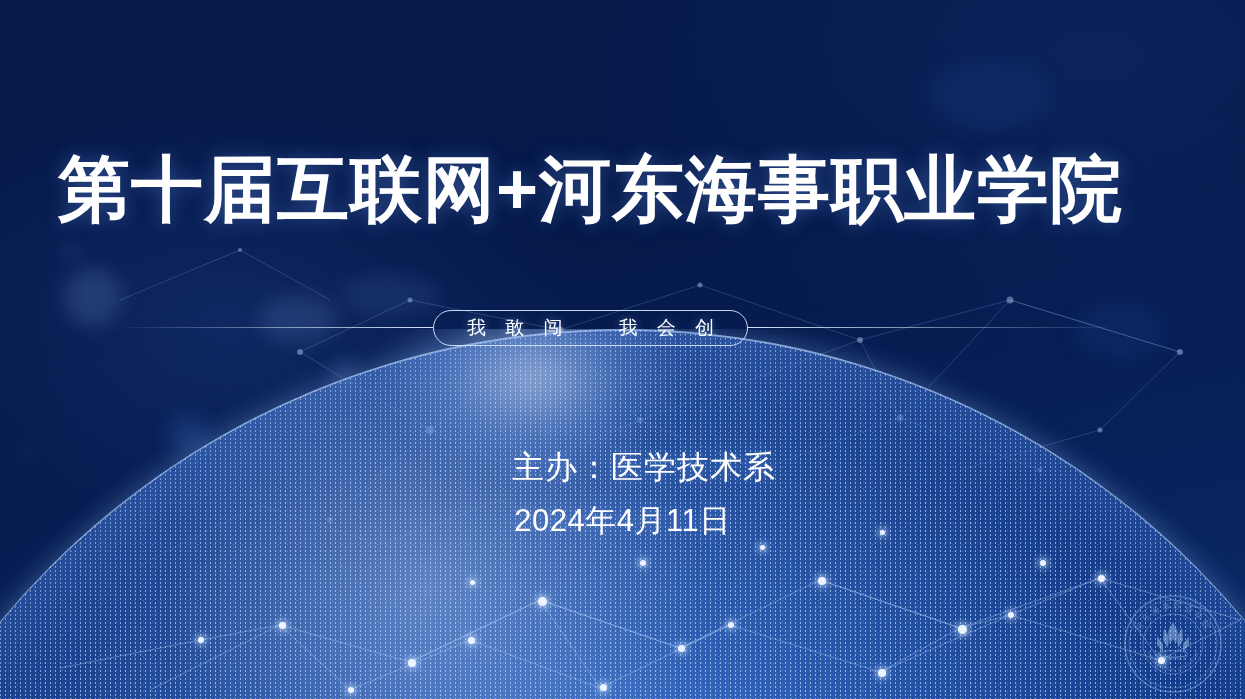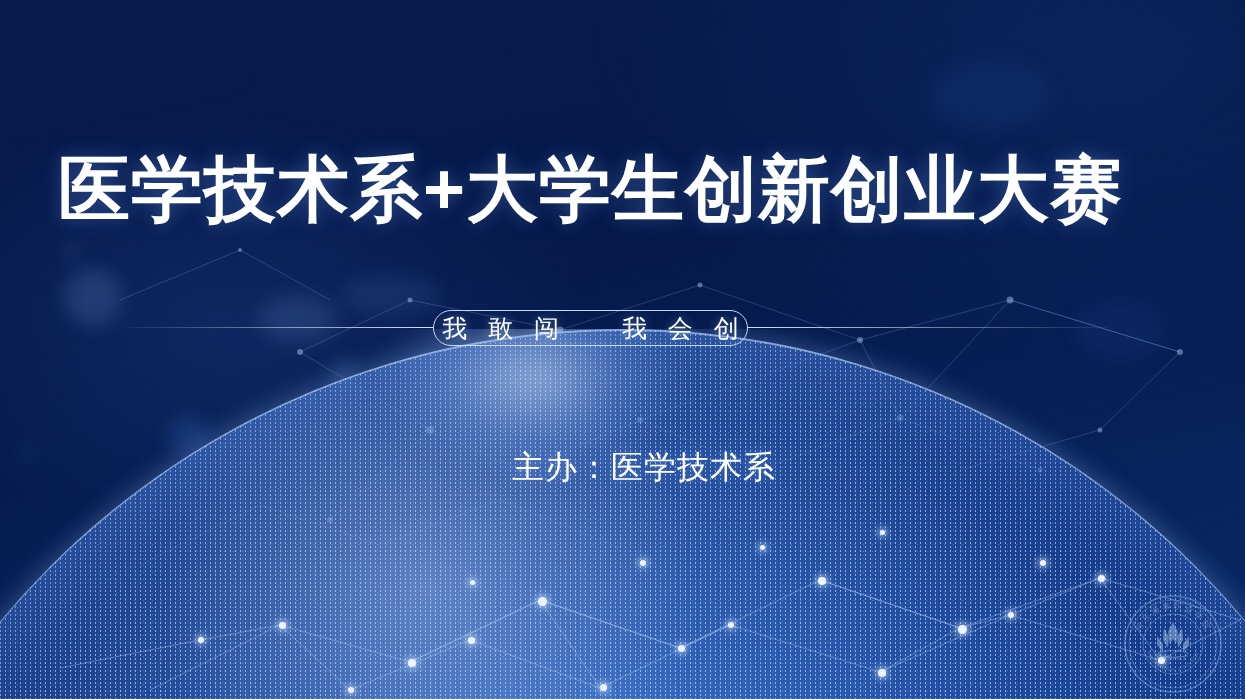--- a/index.html
+++ b/index.html
@@ -148,21 +148,21 @@
     height: 36px;
     box-sizing: border-box;
     border: 1px solid rgba(215,232,255,0.92);
     border-radius: 18px;
     display: flex;
     align-items: center;
     justify-content: center;
   }
   .pill-text {
     color: #ffffff;
-    font-size: 25px;
+    font-size: 19px;
     letter-spacing: 7px;
     text-indent: 7px;
     white-space: pre;
     text-shadow: 0 0 10px rgba(140,185,255,0.5);
   }
 
   .eyebrow {
     position: absolute;
     left: 0;
     right: 0;
@@ -289,32 +289,33 @@
   <div class="spark" style="left:1008px; top:612px; width:6px; height:6px;"></div>
   <div class="spark" style="left:198px; top:637px; width:6px; height:6px;"></div>
   <div class="spark" style="left:600px; top:684px; width:7px; height:7px;"></div>
   <div class="spark" style="left:1158px; top:657px; width:7px; height:7px;"></div>
   <div class="spark" style="left:640px; top:560px; width:6px; height:6px;"></div>
   <div class="spark" style="left:760px; top:545px; width:5px; height:5px;"></div>
   <div class="spark" style="left:880px; top:530px; width:5px; height:5px;"></div>
   <div class="spark" style="left:470px; top:580px; width:5px; height:5px;"></div>
   <div class="spark" style="left:1040px; top:560px; width:6px; height:6px;"></div>
 
-  <div class="title">医学技术系+大学生创新创业大赛</div>
+  <div class="title">第十届互联网+河东海事职业学院</div>
 
   <div class="ribbon">
     <div class="rule left"></div>
     <div class="rule right"></div>
     <div class="pill">
       <span class="pill-text">我 敢 闯    我 会 创</span>
     </div>
   </div>
 
 
   <div class="host">主办：医学技术系</div>
+  <div class="date">2024年4月11日</div>
 
   <div class="seal">
     <svg width="104" height="104" viewBox="0 0 104 104">
       <circle cx="52" cy="52" r="48" fill="none" stroke="#8fb8e8" stroke-width="1.6"></circle>
       <circle cx="52" cy="52" r="44" fill="none" stroke="#8fb8e8" stroke-width="0.8"></circle>
       <circle cx="52" cy="52" r="30" fill="none" stroke="#8fb8e8" stroke-width="0.9"></circle>
       <path id="ringTop" d="M 52 52 m -35 0 a 35 35 0 0 1 70 0" fill="none"></path>
       <path id="ringBot" d="M 52 52 m -27 0 a 27 27 0 0 0 54 0" fill="none"></path>
       <text font-size="8.5" fill="#a8ccf0" letter-spacing="2.2" font-family="'DejaVu Sans', sans-serif">
         <textPath href="#ringTop" startOffset="50%" text-anchor="middle">河东海事职业学院</textPath>

